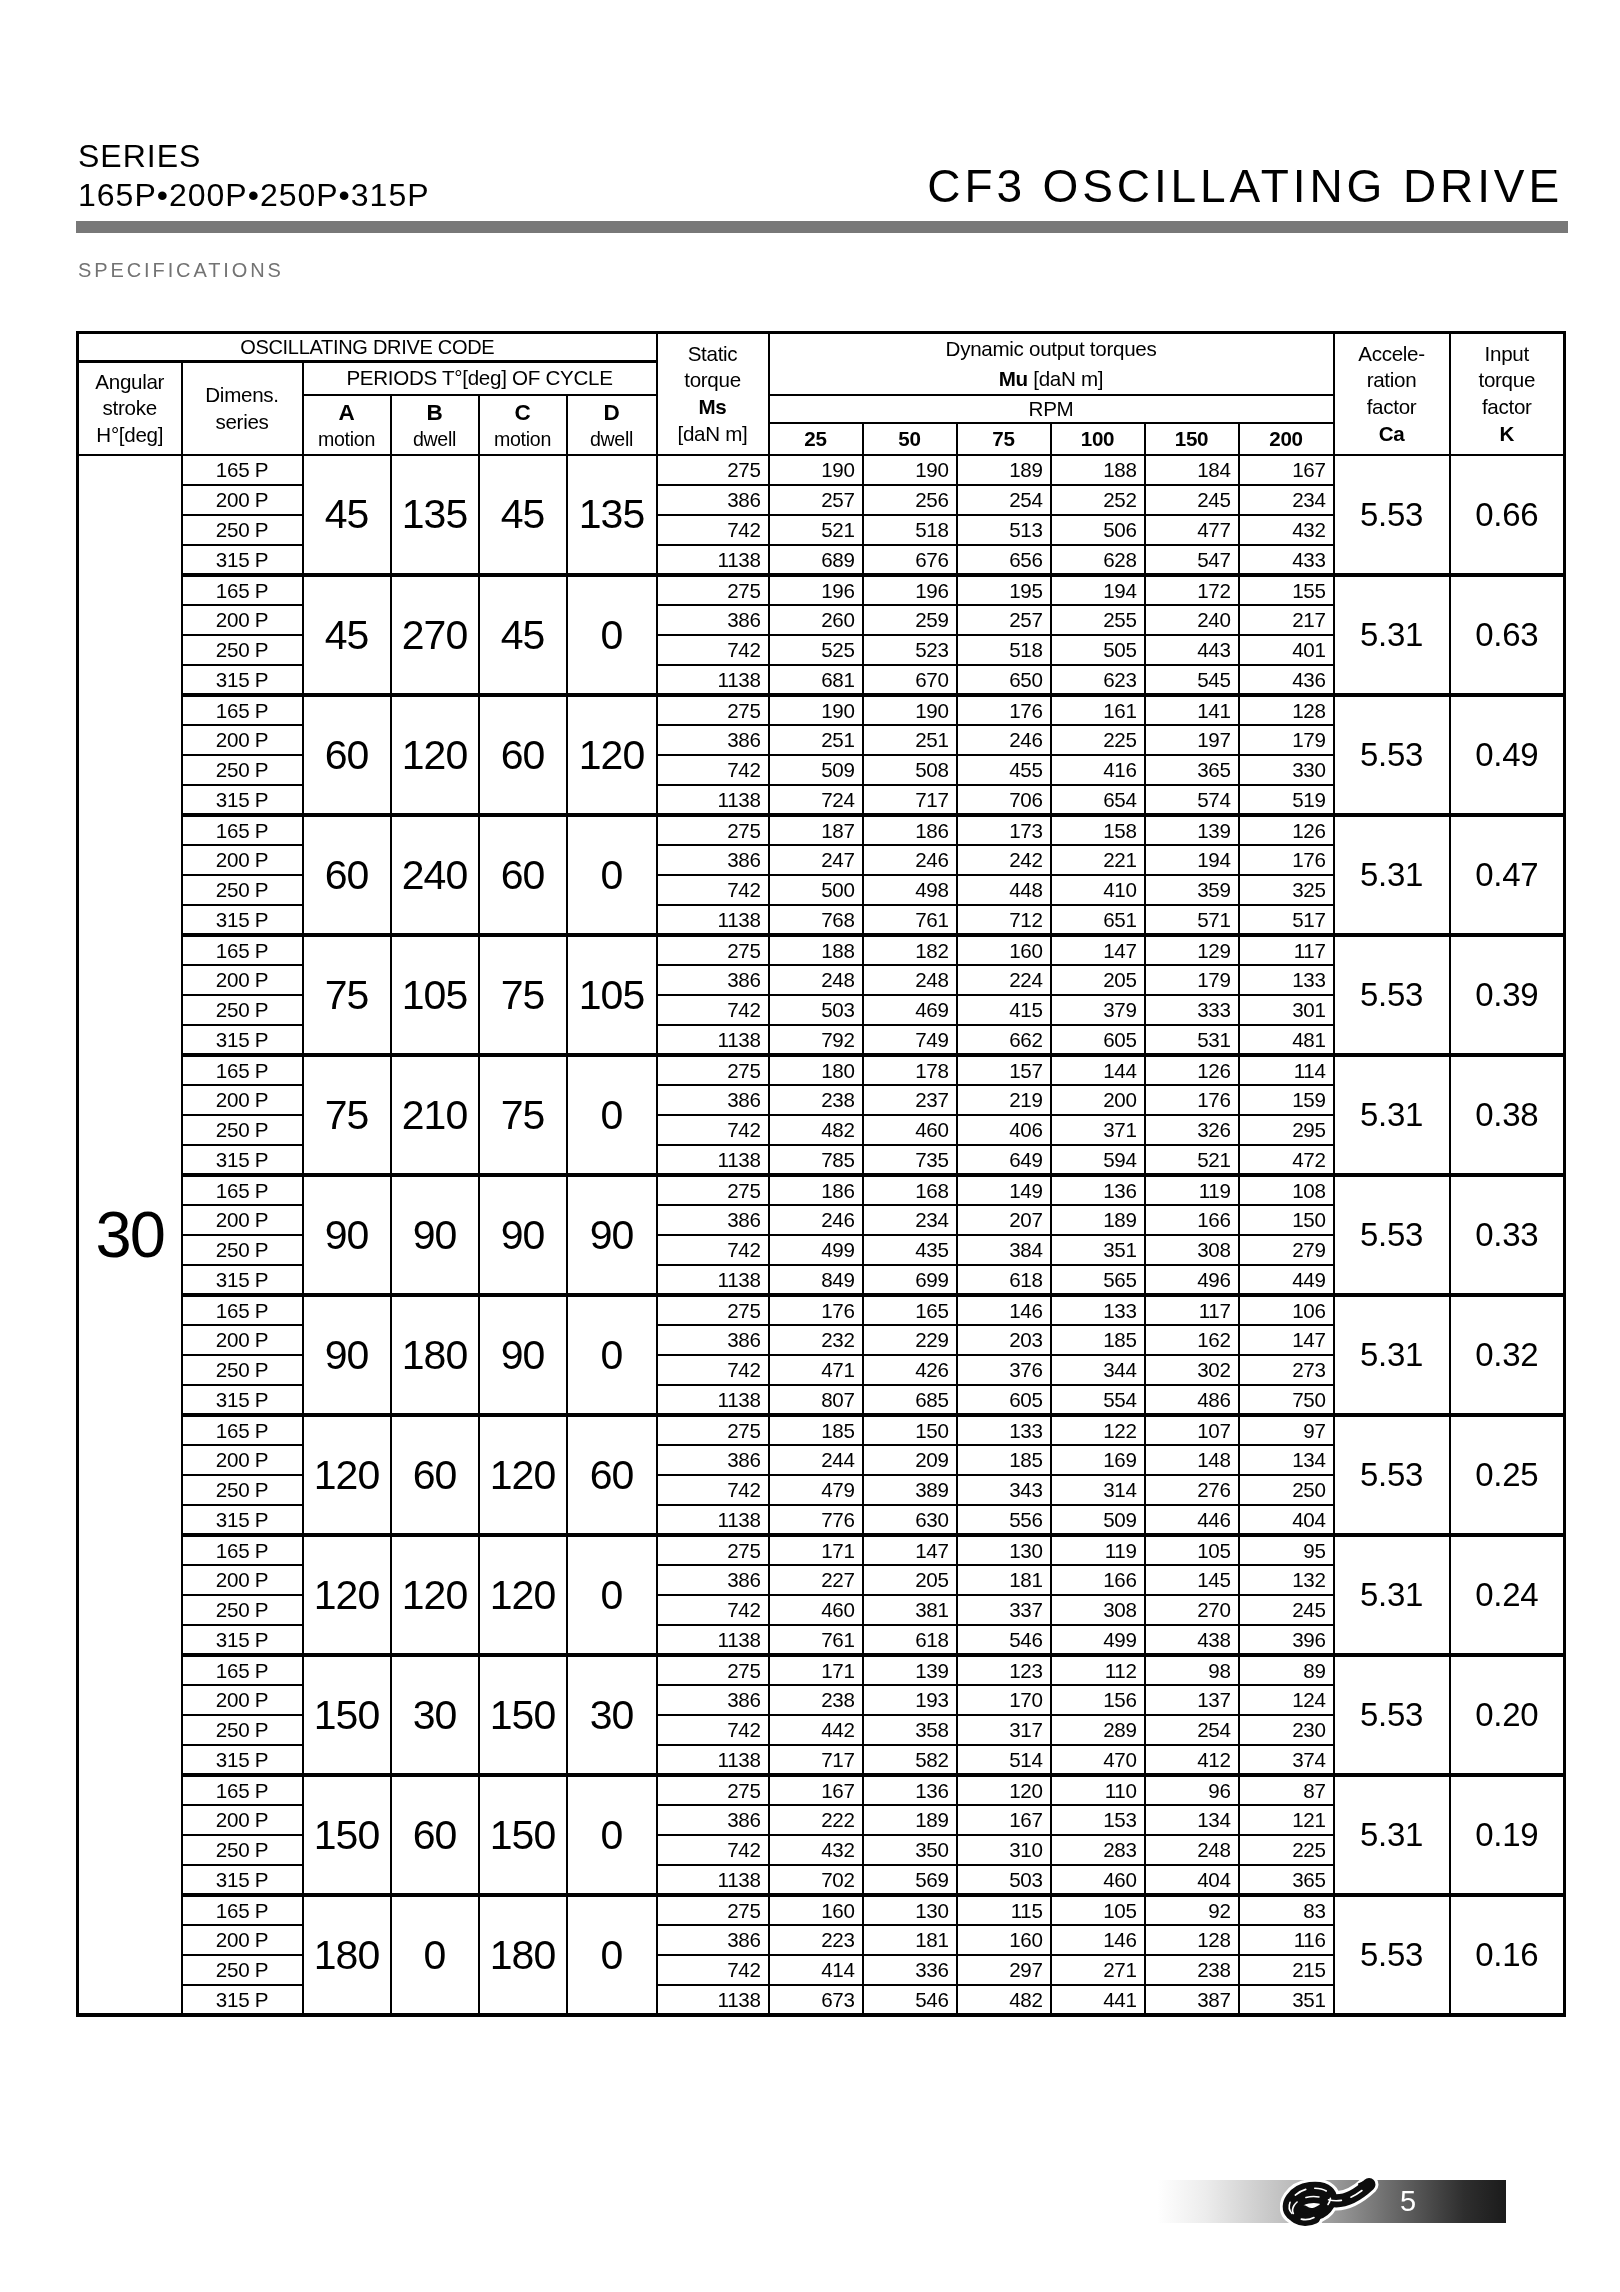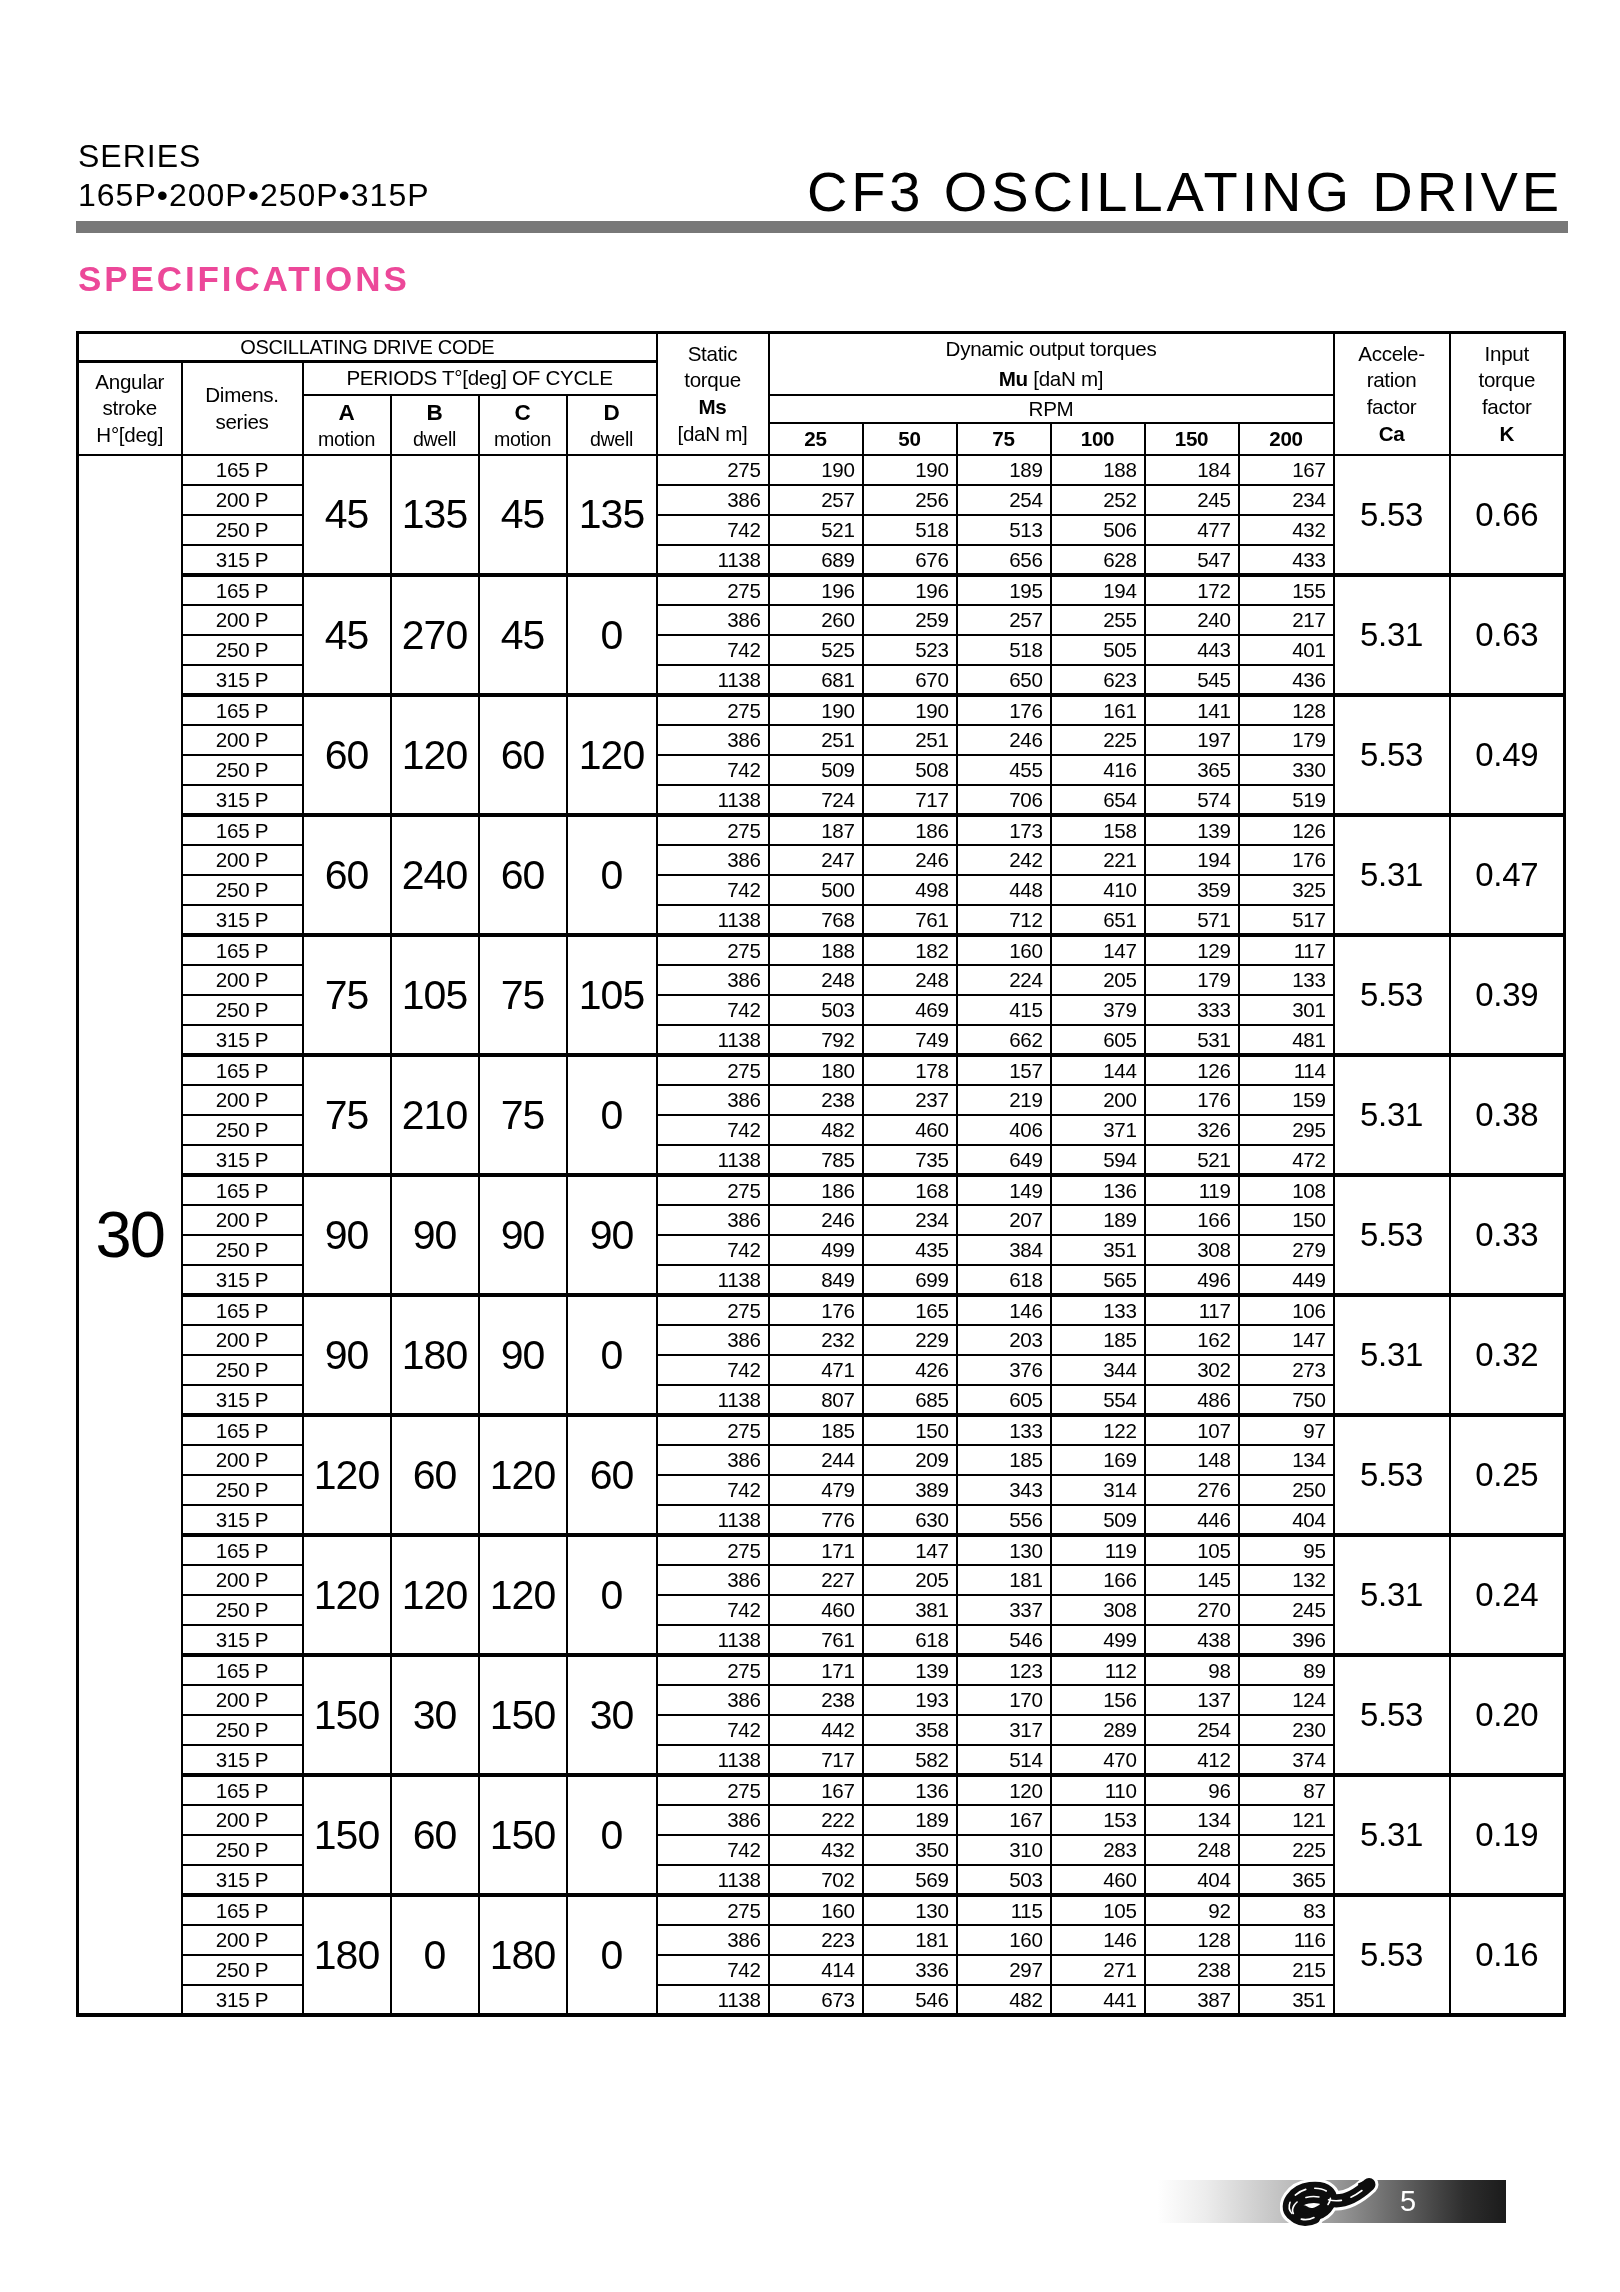--- a/index.html
+++ b/index.html
@@ -6,25 +6,25 @@
   body{
     width:1620px;height:2293px;position:relative;background:#ffffff;
     font-family:"Liberation Sans",sans-serif;color:#000;
     -webkit-font-smoothing:antialiased;
   }
   .abs{position:absolute;}
 
   
   .series-block{left:78px;top:137px;line-height:39px;letter-spacing:1px;
     font-size:32px;white-space:nowrap;}
-  .doc-title{top:159px;right:57px;font-size:56px;letter-spacing:3.9px;
+  .doc-title{top:159px;right:57px;font-size:46px;letter-spacing:3.9px;
     white-space:nowrap;font-weight:400;}
   .title-rule{left:76px;top:221px;width:1492px;height:11.8px;background:#787878;}
-  .section-title{left:78px;top:259px;font-size:35px;font-weight:bold;
-    letter-spacing:2.9px;color:#ec4899;white-space:nowrap;}
+  .section-title{left:78px;top:259px;font-size:20px;font-weight:normal;
+    letter-spacing:2.9px;color:#737373;white-space:nowrap;}
 
   
   table.t{left:76px;top:331px;width:1487px;border-collapse:collapse;
     table-layout:fixed;border:3.9px solid #000;}
   .t th,.t td{border:solid #000;border-width:2.9px 2px;padding:0;overflow:hidden;
     font-weight:normal;letter-spacing:-0.3px;}
   thead th{font-size:20.6px;line-height:1.3;border-bottom-width:4.9px;vertical-align:middle;}
   thead tr.h1{height:28px;} thead tr.h2{height:30px;}
   thead tr.h3{height:26.5px;} thead tr.h4{height:32px;}
   th.osc{font-size:20px;border-bottom-width:3.9px;}

